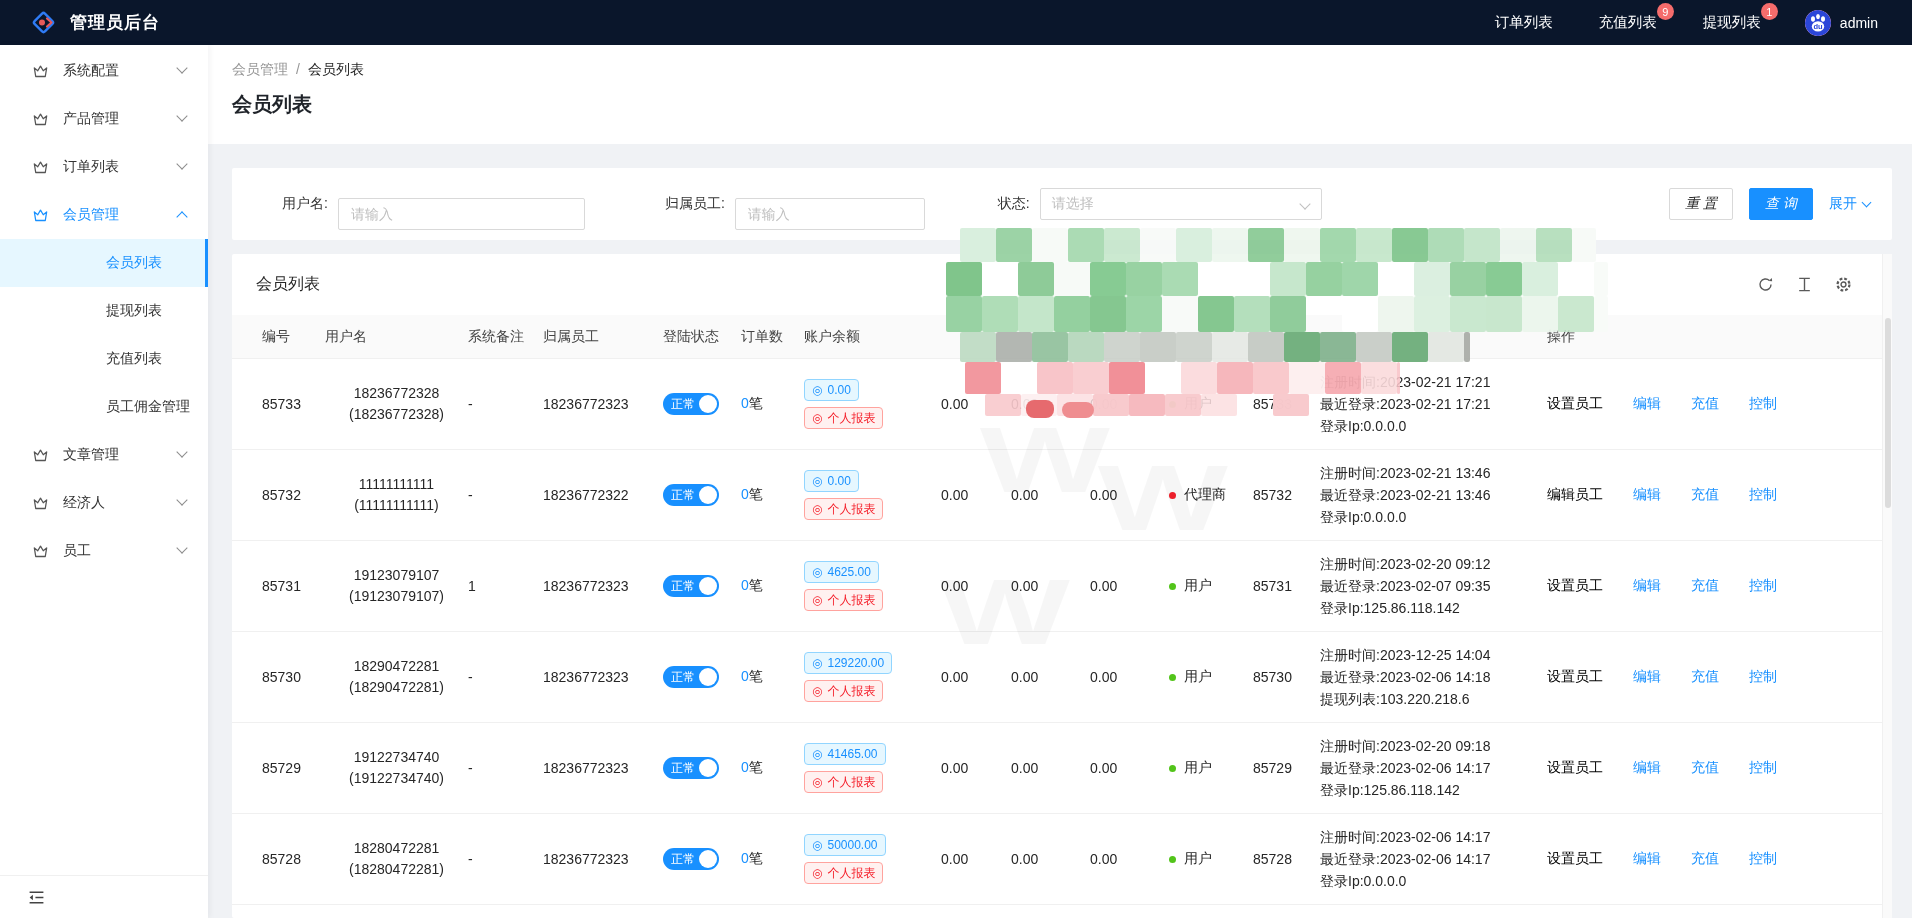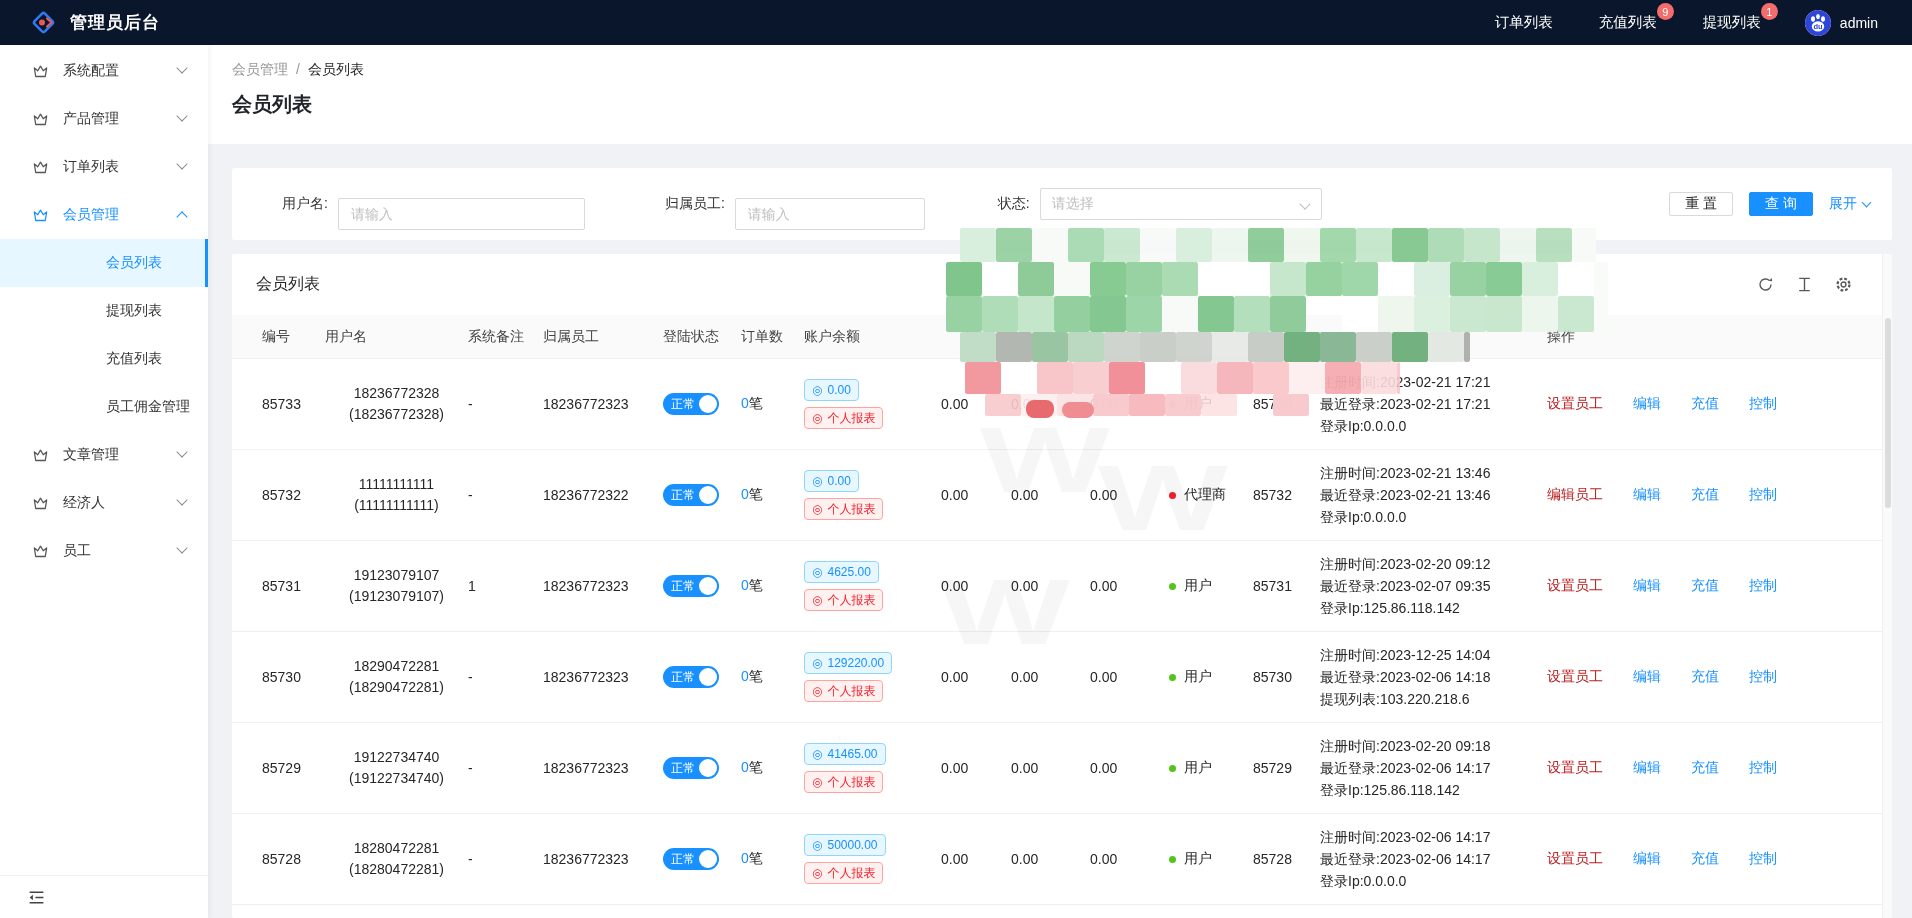--- a/index.html
+++ b/index.html
@@ -56,22 +56,22 @@
     padding:0 12px; font-size:14px; color:#262626; outline:none; background:#fff;
     font-family:"Liberation Sans","DejaVu Sans",sans-serif;margin-top:20px; }
   .f-input::placeholder { color:#bfbfbf; }
   .f-input.mid { width:190px; }
   .f-select { width:282px; height:32px; border:1px solid #d9d9d9; border-radius:2px;
     display:flex; align-items:center; padding:0 11px; font-size:14px; color:#bfbfbf; position:relative;
     background:#fff; cursor:pointer; }
   .sel-arrow { position:absolute; right:12px; top:11px; width:8px; height:8px;
     border-right:1.4px solid #bfbfbf; border-bottom:1.4px solid #bfbfbf; transform:rotate(45deg); }
   .f-right { margin-left:auto; display:flex; align-items:center; gap:16px; }
-  .btn { height:24px; border-radius:2px; font-size:14px; display:inline-flex; align-items:center;
-    justify-content:center; cursor:pointer; padding:0 15px; white-space:nowrap; }
+  .btn { height:32px; border-radius:2px; font-size:14px; display:inline-flex; align-items:center;
+    justify-content:center; cursor:pointer; padding:0 15px; white-space:nowrap;font-style:italic; }
   .btn-reset { background:#fff; border:1px solid #d9d9d9; color:#262626; }
   .btn-primary { background:#1890ff; border:1px solid #1890ff; color:#fff; }
   .link-expand { color:#1890ff; font-size:14px; display:inline-flex; align-items:center; gap:6px; cursor:pointer; }
   .link-expand .chev2 { width:7px; height:7px; border-right:1.5px solid #1890ff; border-bottom:1.5px solid #1890ff;
     transform:rotate(45deg); margin-top:-3px; }
 
   
   .table-card { margin:14px 20px 0 24px; background:#fff; border-radius:2px; flex:1; position:relative; }
   .card-head { height:61px; display:flex; align-items:center; padding:0 40px 0 24px; }
   .card-title { font-size:16px; color:#262626; }
@@ -93,21 +93,21 @@
   .badge { display:inline-flex; align-items:center; gap:5px; height:22px; padding:0 7px;
     border-radius:4px; font-size:12px; border:1px solid; cursor:pointer; white-space:nowrap; }
   .badge-blue { background:#e6f7ff; border-color:#91d5ff; color:#1890ff; }
   .badge-red { background:#fff1f0; border-color:#ffa39e; color:#f5222d; margin-top:6px; }
   .badge-col { display:flex; flex-direction:column; align-items:flex-start; }
   .dot { display:inline-block; width:7px; height:7px; border-radius:50%; margin-right:8px; }
   .dot.green { background:#52c41a; } .dot.red { background:#f5222d; }
   .time-cell div { line-height:22px; font-size:14px; color:#262626; }
   .ops { display:flex; gap:30px; }
   .op-link { font-size:14px; cursor:pointer; white-space:nowrap; }
-  .op-red { color:#b91c1c; } .op-blue { color:#1890ff; }
+  .op-red { color:#000000; } .op-blue { color:#1890ff; }
 
   
   .v-scroll { position:absolute; top:0; right:0; bottom:0; width:10px; background:#fafafa;
     border-left:1px solid #f0f0f0; }
   .v-thumb { position:absolute; top:64px; left:2px; width:6px; height:190px; border-radius:3px; background:#dcdcdc; }
 
   
   #censor { position:absolute; inset:0; pointer-events:none; z-index:50; }
   .mcell { position:absolute; border-radius:2px; }
   .wm { position:absolute; font-size:92px; font-weight:bold; color:rgba(0,0,0,0.035);

